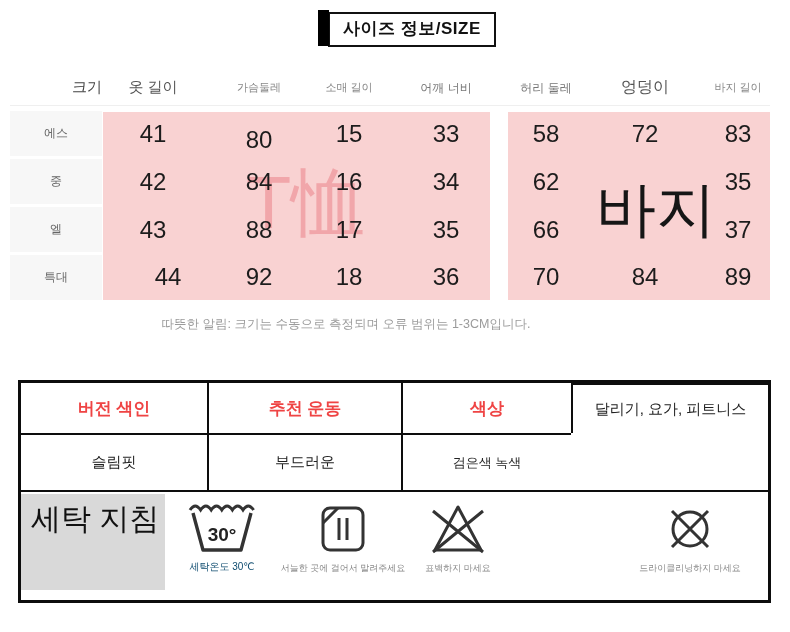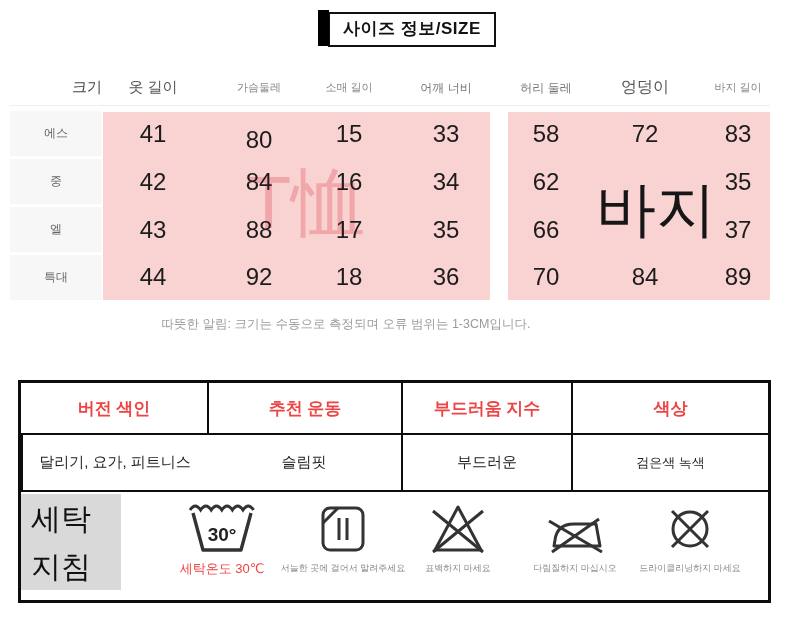--- a/index.html
+++ b/index.html
@@ -42,26 +42,26 @@
   .info-table{position:absolute;left:18px;top:380px;border:3px solid #0d0d0d;
               display:grid;grid-template-columns:186px 194px 170px 197px;
               grid-template-rows:50px 57px 110px;background:#fff;}
   .it-cell{display:flex;align-items:center;justify-content:center;
            border-left:2px solid #0d0d0d;text-align:center;}
   .it-cell.fc{border-left:none;}
   .it-head{font-size:17px;font-weight:700;color:#ef4444;}
   .it-val{font-size:15px;color:#222;border-top:2px solid #0d0d0d;}
   .it-val.c3{font-size:13px;}
   .care-row{grid-column:1/5;border-top:2px solid #0d0d0d;position:relative;}
-  .care-label{position:absolute;left:0;top:2px;width:100px;height:96px;background:#d9d9d9;
+  .care-label{position:absolute;left:0;top:2px;width:144px;height:96px;background:#d9d9d9;
               color:#111;font-size:30px;line-height:48px;padding:1px 0 0 10px;box-sizing:border-box;}
   .care-item{position:absolute;top:8px;width:150px;transform:translateX(-50%);text-align:center;}
   .care-icon{height:54px;display:flex;align-items:flex-end;justify-content:center;}
   .care-caption{margin-top:8px;font-size:9px;color:#8a8a8a;white-space:nowrap;}
-  .care-item.i0 .care-caption{font-size:13px;color:#ef4444;margin-top:6px;}
+  .care-item.i0 .care-caption{font-size:10px;color:#0c4a6e;margin-top:6px;}
 </style>
 </head>
 <body>
 
 <div id="app">
 
   <div class="title-wrap">
     <div class="title-bar"></div>
     <div class="title-box">사이즈 정보/SIZE</div>
   </div>
@@ -96,35 +96,34 @@
       <div class="sz-val" style="left: 546px; top: 168px;">62</div>
       <div class="sz-val" style="left: 738px; top: 168px;">35</div>
       <div class="row-label" style="top: 207px;">엘</div>
       <div class="sz-val" style="left: 153px; top: 216px;">43</div>
       <div class="sz-val" style="left: 259px; top: 216px;">88</div>
       <div class="sz-val" style="left: 349px; top: 216px;">17</div>
       <div class="sz-val" style="left: 446px; top: 216px;">35</div>
       <div class="sz-val" style="left: 546px; top: 216px;">66</div>
       <div class="sz-val" style="left: 738px; top: 216px;">37</div>
       <div class="row-label" style="top: 255px;">특대</div>
-      <div class="sz-val" style="left: 153px; top: 263px;">44</div>
+      <div class="sz-val" style="left: 168px; top: 263px;">44</div>
       <div class="sz-val" style="left: 259px; top: 263px;">92</div>
       <div class="sz-val" style="left: 349px; top: 263px;">18</div>
       <div class="sz-val" style="left: 446px; top: 263px;">36</div>
       <div class="sz-val" style="left: 546px; top: 263px;">70</div>
       <div class="sz-val" style="left: 645px; top: 263px;">84</div>
       <div class="sz-val" style="left: 738px; top: 263px;">89</div>
     </div>
 
   <div class="note">따뜻한 알림: 크기는 수동으로 측정되며 오류 범위는 1-3CM입니다.</div>
 
   <div class="info-table">
       <div class="it-cell it-head fc">버전 색인</div>
       <div class="it-cell it-head">추천 운동</div>
-      <div class="it-cell it-head">부드러움 지수</div>
       <div class="it-cell it-head">색상</div>
       <div class="it-cell it-val c1">달리기, 요가, 피트니스</div>
       <div class="it-cell it-val c0 fc">슬림핏</div>
       <div class="it-cell it-val c2">부드러운</div>
       <div class="it-cell it-val c3">검은색 녹색</div>
       <div class="care-row">
         <div class="care-label">세탁 지침</div>
         <div class="care-item i0" style="left: 201px;">
           <div class="care-icon">
             <svg width="70" height="54" viewBox="0 0 70 54" fill="none">
@@ -147,29 +146,20 @@
         </div>
         <div class="care-item i2" style="left: 437px; text-align: center;">
           <div class="care-icon">
             <svg width="56" height="52" viewBox="0 0 56 52" fill="none">
               <path d="M28 5 L5 48 L51 48 Z" stroke="#333" stroke-width="3" stroke-linejoin="round" fill="none"></path>
               <path d="M3 9 L53 50 M53 9 L3 50" stroke="#333" stroke-width="3"></path>
             </svg>
           </div>
           <div class="care-caption">표백하지 마세요</div>
         </div>
-        <div class="care-item i3" style="left: 554px;">
-          <div class="care-icon">
-            <svg width="62" height="52" viewBox="0 0 62 52" fill="none">
-              <path d="M52 22 L30 22 Q13 22 11 38 L10 44 L56 44 L52 22 Z" stroke="#333" stroke-width="3" stroke-linejoin="round" fill="none"></path>
-              <path d="M5 19 L58 50 M55 17 L8 50" stroke="#333" stroke-width="3"></path>
-            </svg>
-          </div>
-          <div class="care-caption">다림질하지 마십시오</div>
-        </div>
         <div class="care-item i4" style="left: 669px;">
           <div class="care-icon">
             <svg width="56" height="52" viewBox="0 0 56 52" fill="none">
               <circle cx="28" cy="27" r="17" stroke="#333" stroke-width="3" fill="none"></circle>
               <path d="M10 9 L46 45 M46 9 L10 45" stroke="#333" stroke-width="3"></path>
             </svg>
           </div>
           <div class="care-caption">드라이클리닝하지 마세요</div>
         </div>
       </div>

